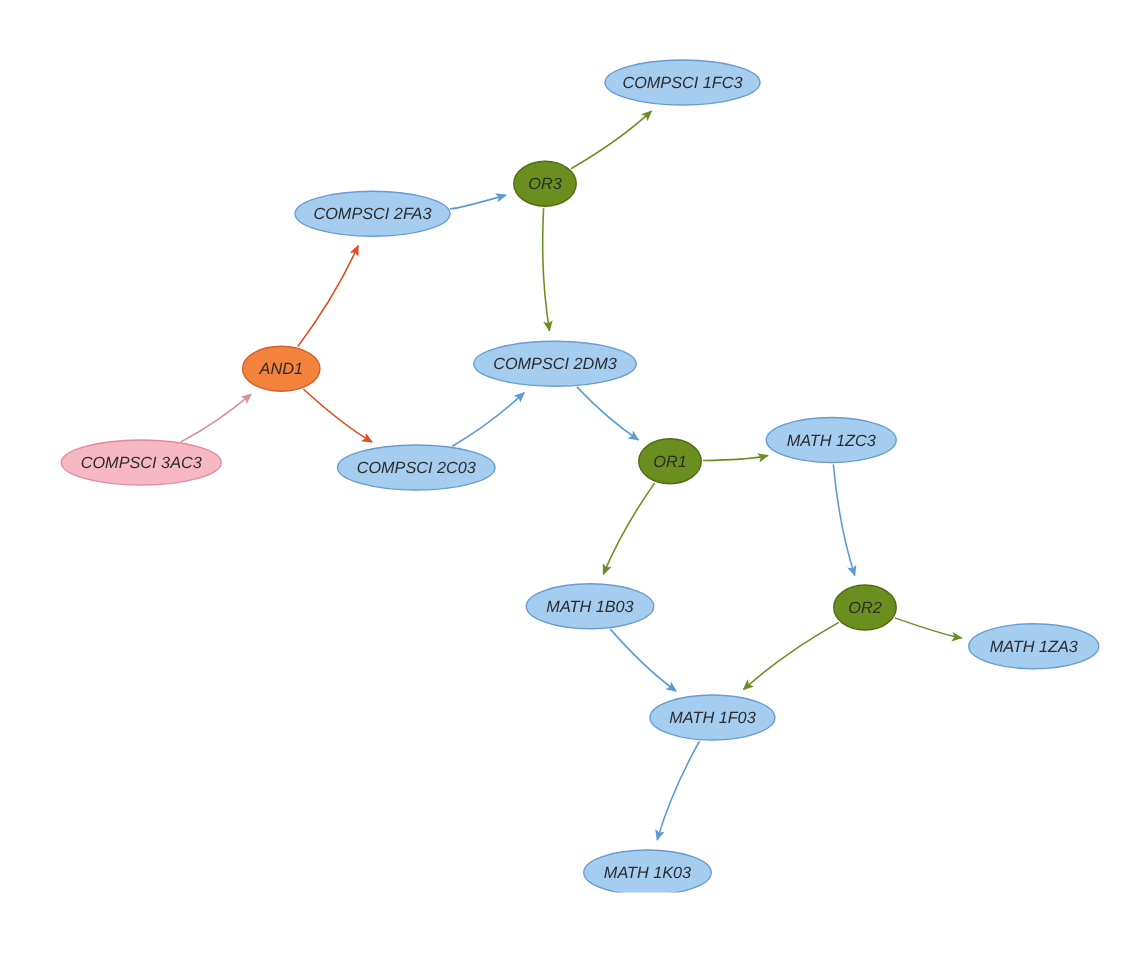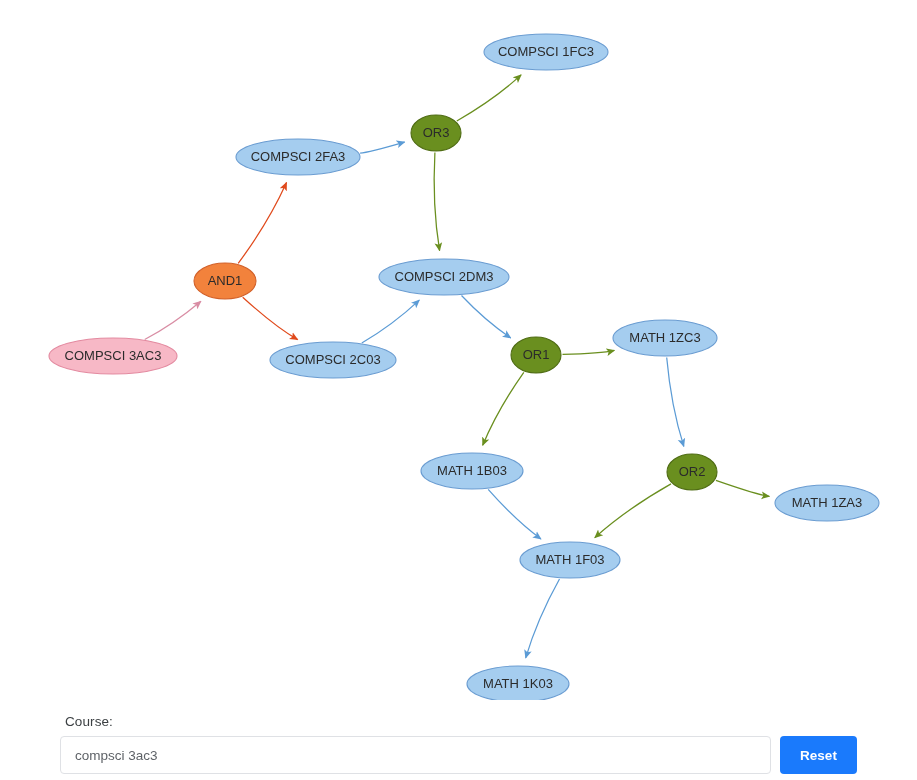--- a/index.html
+++ b/index.html
@@ -15,23 +15,24 @@
     position: relative;
   }
   #app {
     position: relative;
     width: 917px;
     height: 780px;
   }
   #graph-area {
     position: absolute;
     left: 0;
-    top: 0;
+    top: 14px;
     width: 754px;
     height: 700px;
+    font-style: italic;
   }
   #graph-svg {
     display: block;
     width: 917px;
     height: 700px;
   }
   .node-label {
     font-family: "Liberation Sans", sans-serif;
     font-size: 13px;
     fill: #2b2b2b;
@@ -187,21 +188,14 @@
             <text class="node-label" x="570" y="561">MATH 1F03</text>
           </g>
           <g>
             <ellipse class="node-ellipse" cx="518" cy="684" rx="51" ry="18" fill="#a5cdef" stroke="#6a9cd1" stroke-width="1.1"></ellipse>
             <text class="node-label" x="518" y="685">MATH 1K03</text>
           </g>
         </g>
     </svg>
   </div>
 
-  <div id="form-area">
-    <label id="course-label" class="form-label" for="course-input">Course:</label>
-    <div class="form-row">
-      <input id="course-input" type="text" value="compsci 3ac3" style="">
-      <button id="reset-button">Reset</button>
-    </div>
-  </div>
 
 </div>
 
 </body></html>

